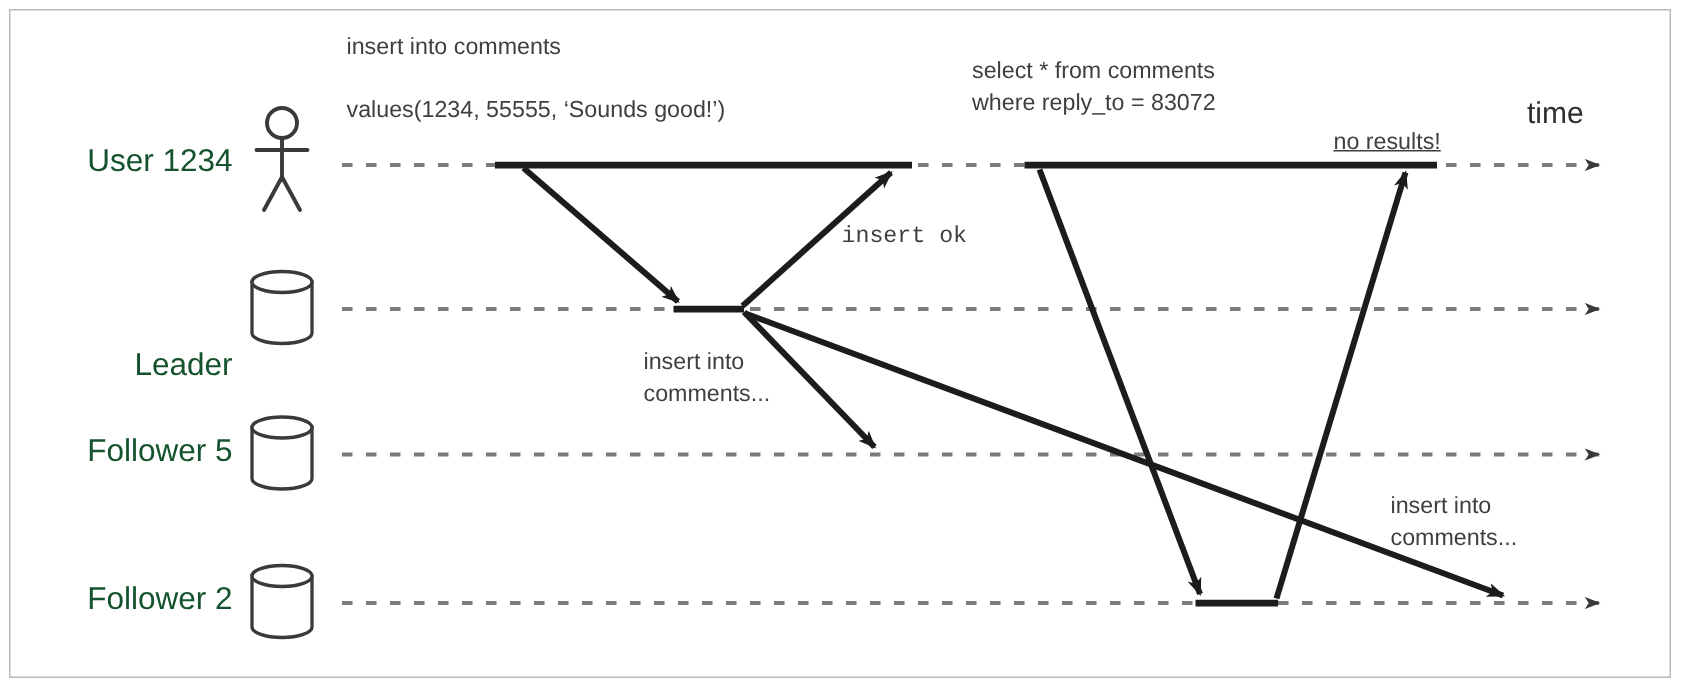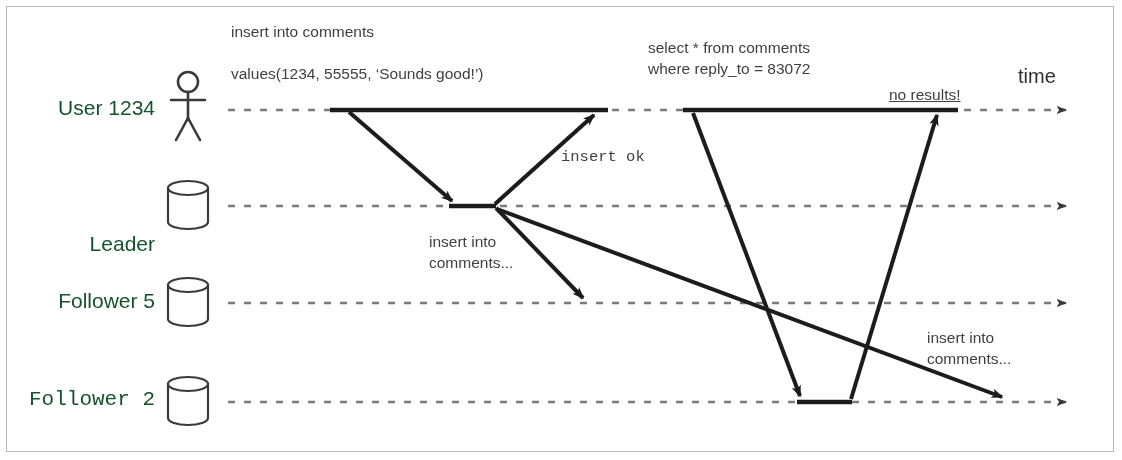--- a/index.html
+++ b/index.html
@@ -142,21 +142,21 @@
 
     <g stroke="#3a3a3a" stroke-width="2.2" fill="#ffffff">
       <path d="M168,384 L168,418 A20,7 0 0 0 208,418 L208,384 Z"></path>
       <ellipse cx="188" cy="384" rx="20" ry="7"></ellipse>
     </g>
   </svg>
 
   <div class="actor-label" style="left:20px; top:96px; width:135px;">User 1234</div>
   <div class="actor-label" style="left:20px; top:192px; width:135px;margin-top:40px;">Leader</div>
   <div class="actor-label" style="left:20px; top:289px; width:135px;">Follower 5</div>
-  <div class="actor-label" style="left:20px; top:388px; width:135px;font-family:Liberation Mono, monospace;">Follower 2</div>
+  <div class="actor-label" style="left:20px; top:388px; width:135px;">Follower 2</div>
 
   <div class="msg-label" style="left:231px; top:22px;text-align:right;">insert into comments</div>
   <div class="msg-label" style="left:231px; top:64px;">values(1234, 55555, ‘Sounds good!’)</div>
 
   <div class="msg-label" style="left:561px; top:148px;font-family:Liberation Mono, monospace;">insert ok</div>
 
   <div class="msg-label" style="left:429px; top:232px;">insert into</div>
   <div class="msg-label" style="left:429px; top:253px;">comments...</div>
 
   <div class="msg-label" style="left:648px; top:38px;">select * from comments</div>

